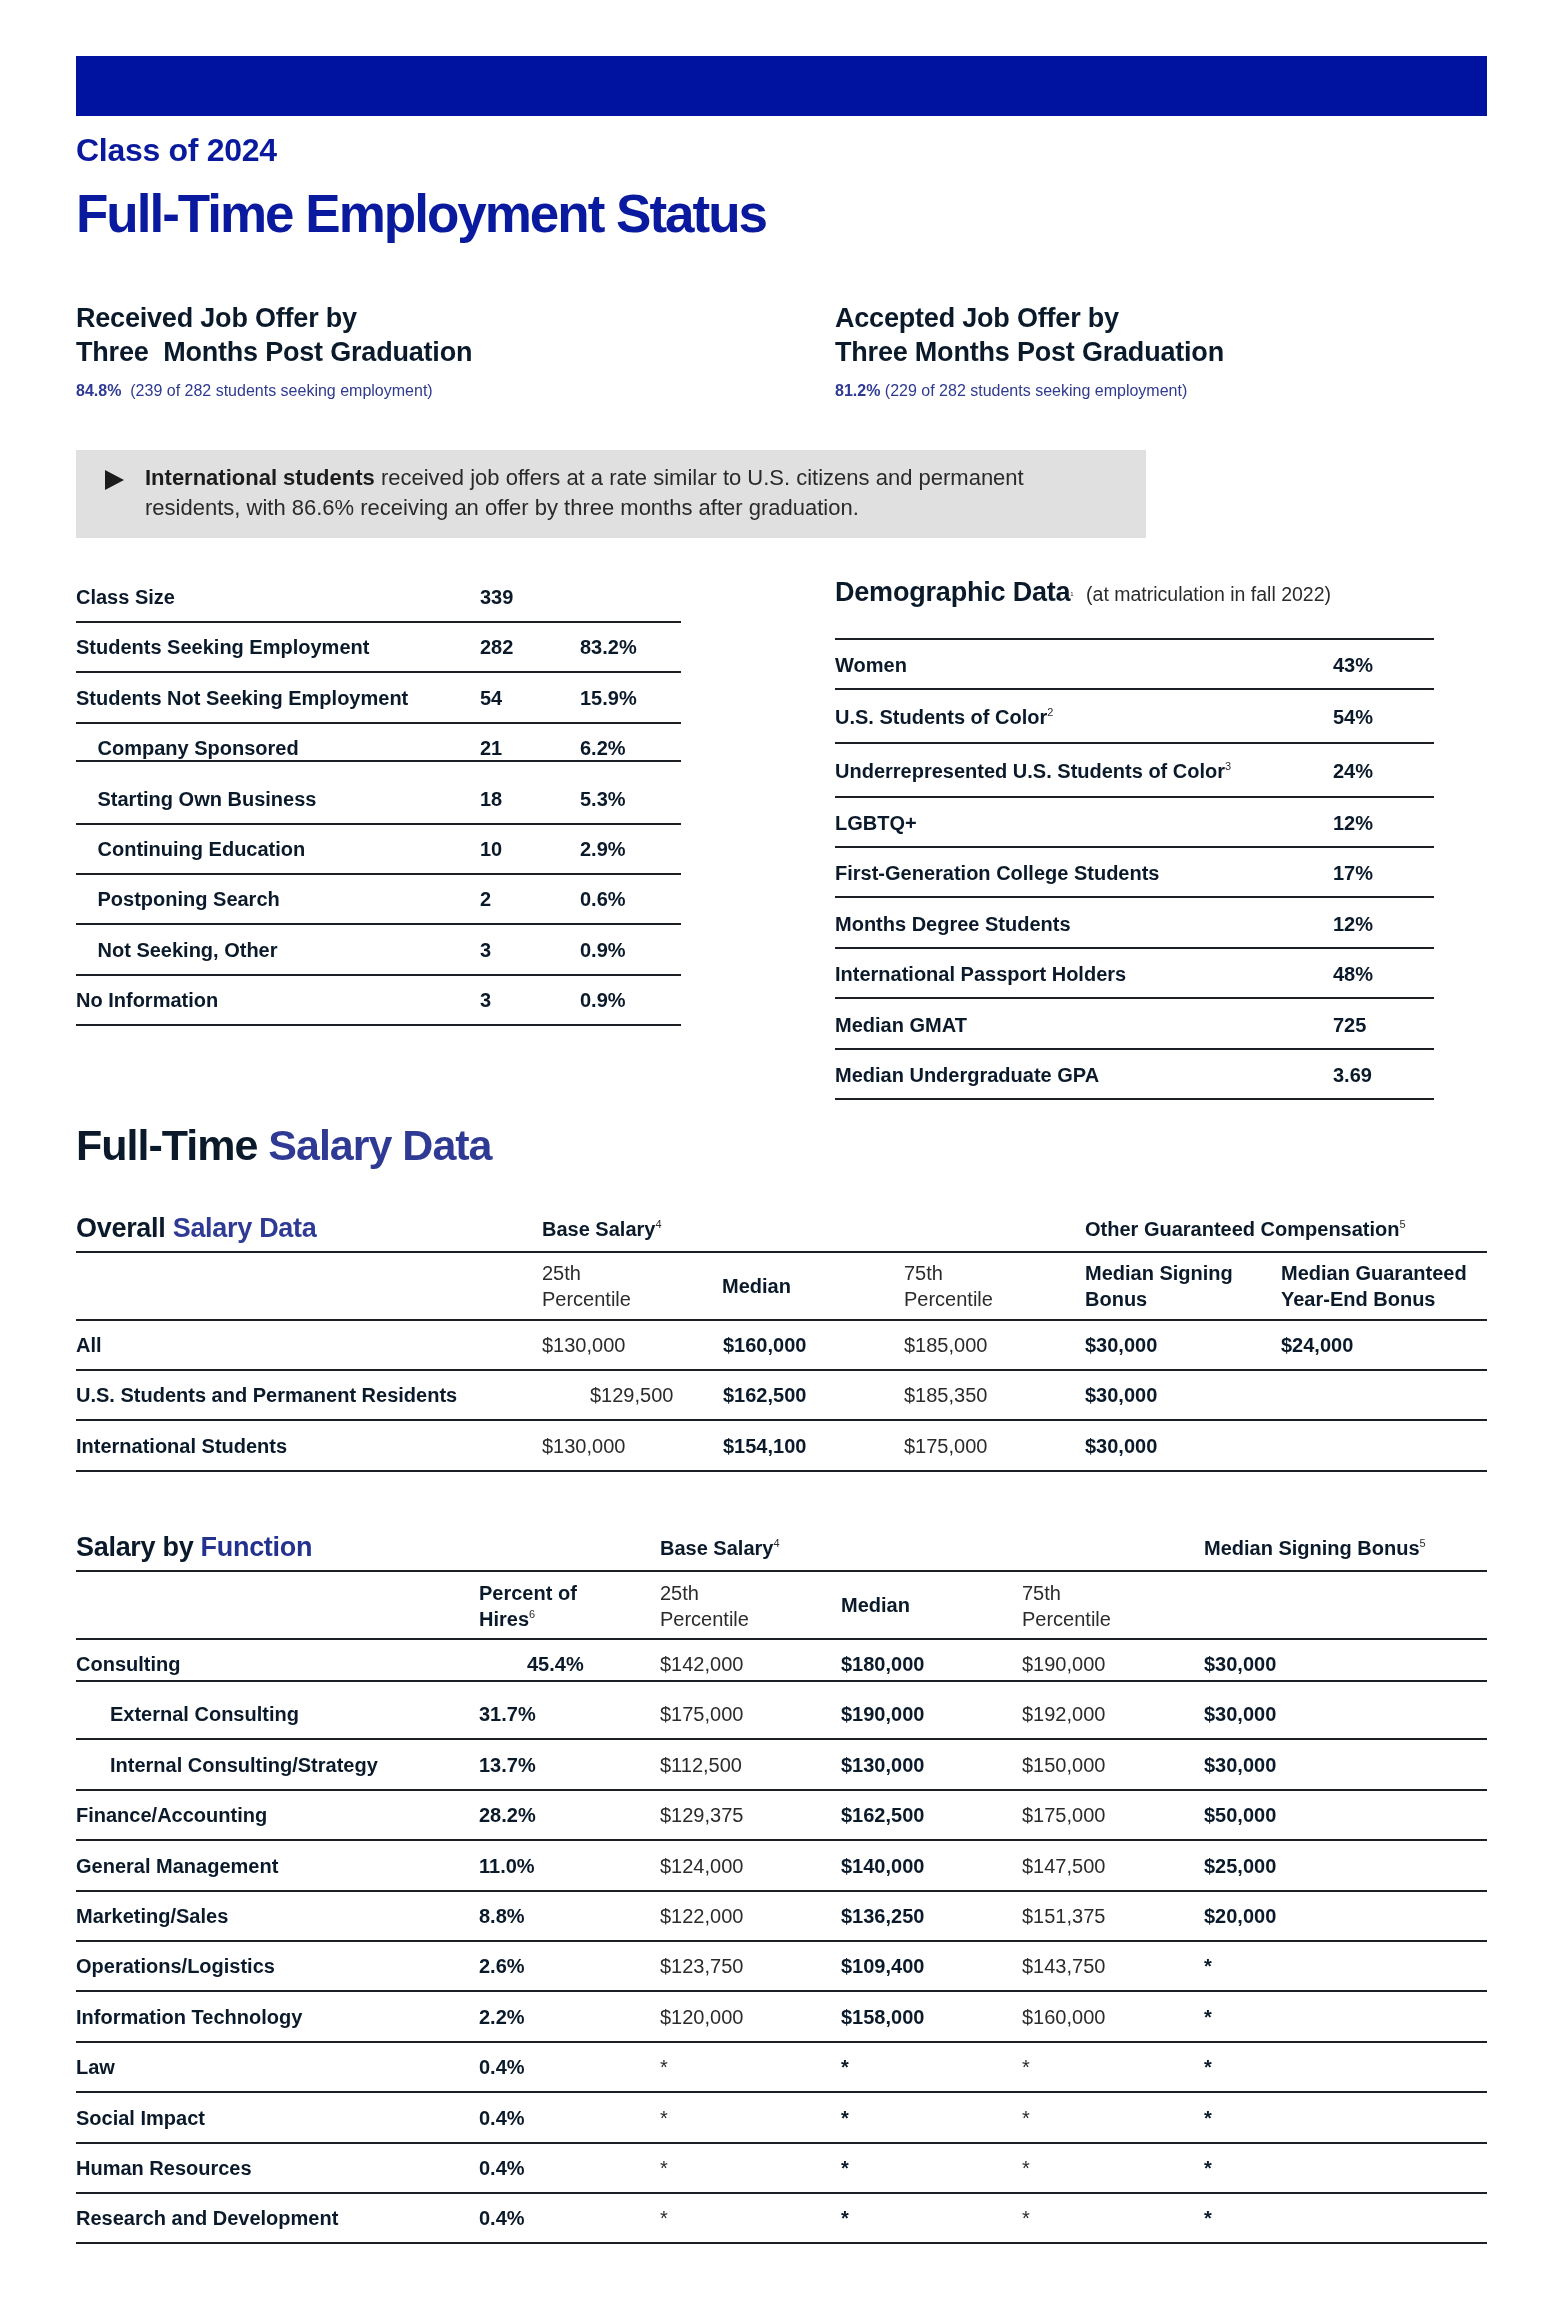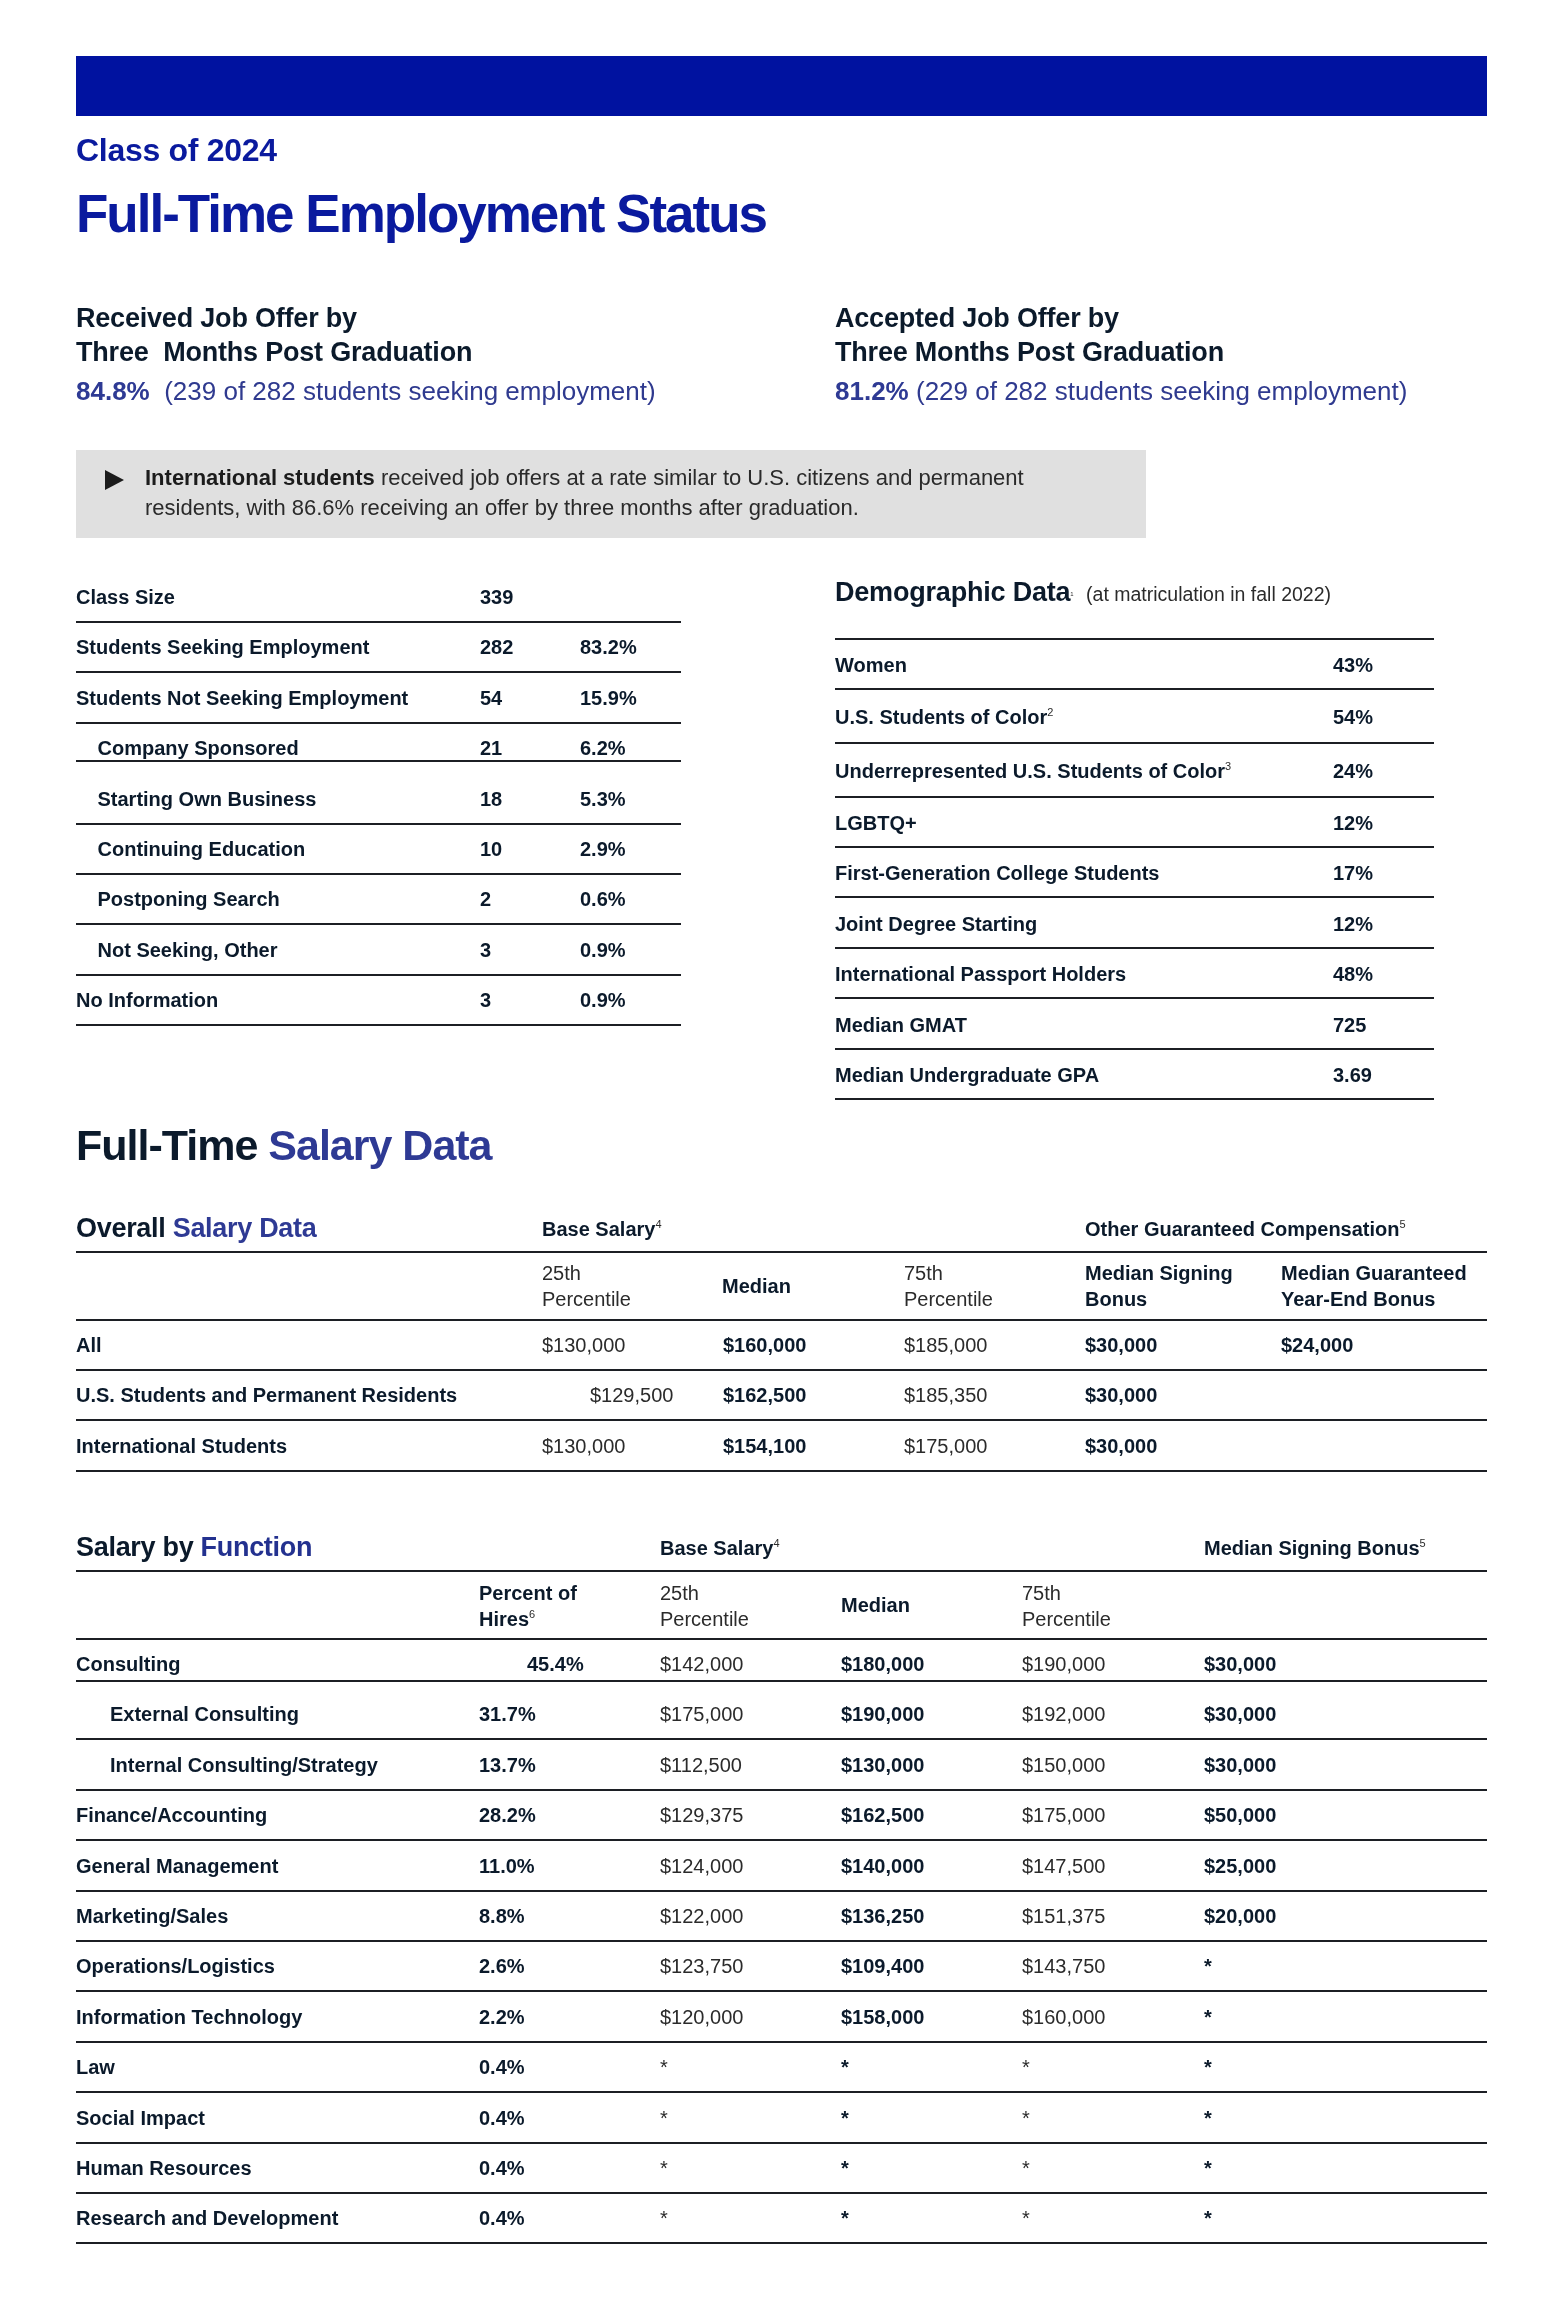--- a/index.html
+++ b/index.html
@@ -3,21 +3,21 @@
 <meta charset="utf-8">
 <style>
   html, body { margin: 0; padding: 0; background: #ffffff; }
   body { width: 1563px; height: 2319px; position: relative; overflow: hidden;
          font-family: "Liberation Sans", "DejaVu Sans", sans-serif; color: #0b1a2b; }
   .abs { position: absolute; }
   .bar { left: 76px; top: 56px; width: 1411px; height: 60px; background: #0012a0; }
   .kicker { left: 76px; top: 132px; font-size: 32px; font-weight: bold; color: #0a1a9e; letter-spacing: -0.3px; }
   .title { left: 76px; top: 183px; font-size: 53px; font-weight: bold; color: #0a1a9e; letter-spacing: -2px; }
   .offer { font-size: 27px; font-weight: bold; line-height: 34px; color: #0b1a2b; letter-spacing: -0.2px; }
-  .offer-stat { font-size: 26px; color: #2f3a8f; margin-top: 5.4px; line-height: 34px; }
+  .offer-stat { font-size: 16px; color: #2f3a8f; margin-top: 5.4px; line-height: 34px; }
   .offer-stat b { color: #2e3a94; }
   .callout { left: 76px; top: 450px; width: 1070px; height: 88px; background: #e0e0e0; box-sizing: border-box; }
   .callout .tri { position: absolute; left: 29px; top: 20px; width: 0; height: 0;
                   border-top: 10px solid transparent; border-bottom: 10px solid transparent; border-left: 19px solid #1c1c1c; }
   .callout .txt { position: absolute; left: 69px; top: 12.8px; width: 968px; font-size: 22px; line-height: 30px; color: #2a2a2a; }
   .callout .txt b { color: #1c1c1c; }
 
   .tbl { position: absolute; }
   .row { position: absolute; left: 0; border-bottom: 2.7px solid #1c1f24; box-sizing: border-box; }
   .cell { position: absolute; font-size: 20px; font-weight: bold; white-space: nowrap; color: #0b1a2b; }
@@ -126,21 +126,21 @@
     </div>
     <div class="row" style="top:158px;height:50px;width:599px;">
       <div class="cell" style="left:0; top:14px;"><span>LGBTQ+</span></div>
       <div class="cell" style="left:498px; top:14px;">12%</div>
     </div>
     <div class="row" style="top:208px;height:50px;width:599px;">
       <div class="cell" style="left:0; top:14px;"><span>First-Generation College Students</span></div>
       <div class="cell" style="left:498px; top:14px;">17%</div>
     </div>
     <div class="row" style="top:259px;height:50px;width:599px;">
-      <div class="cell" style="left:0; top:14px;"><span>Joint Degree Starting</span></div>
+      <div class="cell" style="left:0; top:14px;"><span>Months Degree Students</span></div>
       <div class="cell" style="left:498px; top:14px;">12%</div>
     </div>
     <div class="row" style="top:309px;height:50px;width:599px;">
       <div class="cell" style="left:0; top:14px;"><span>International Passport Holders</span></div>
       <div class="cell" style="left:498px; top:14px;">48%</div>
     </div>
     <div class="row" style="top:360px;height:50px;width:599px;">
       <div class="cell" style="left:0; top:14px;"><span>Median GMAT</span></div>
       <div class="cell" style="left:498px; top:14px;">725</div>
     </div>

